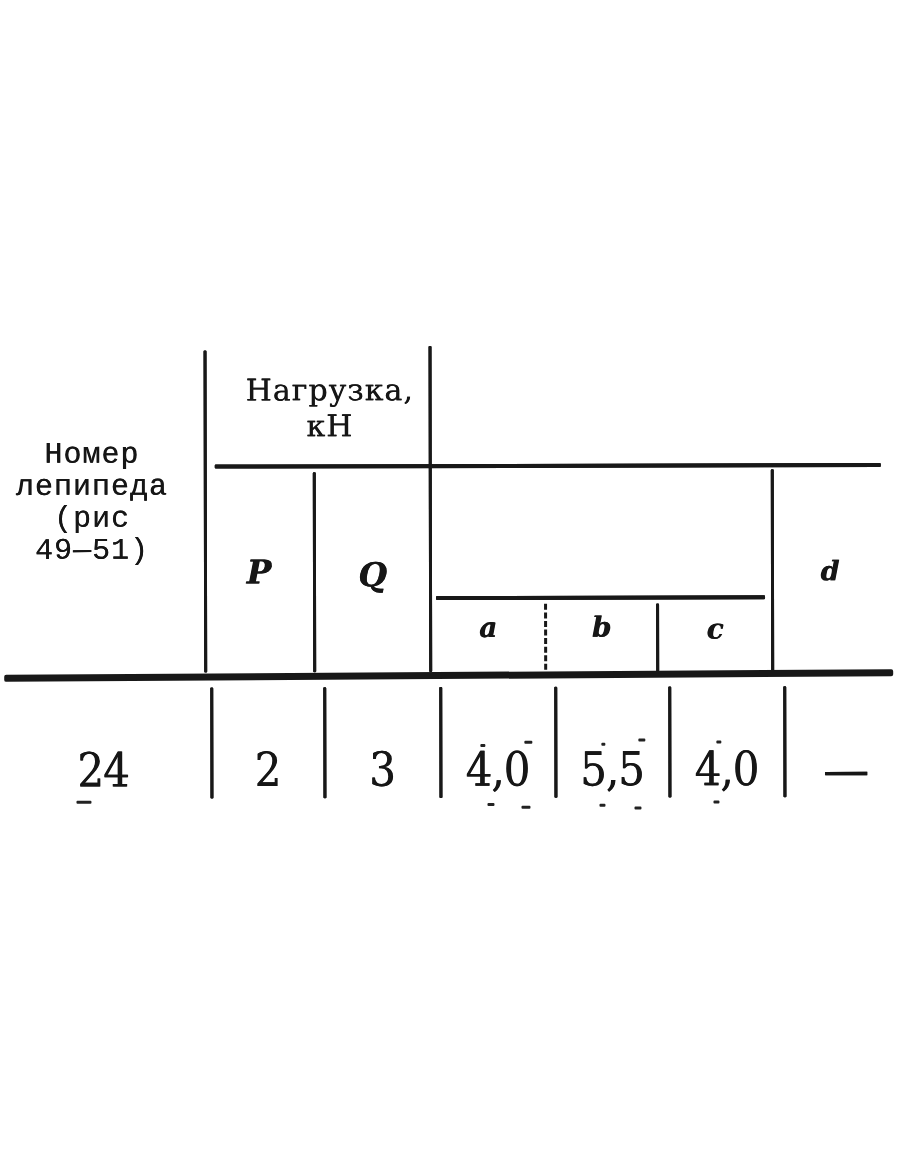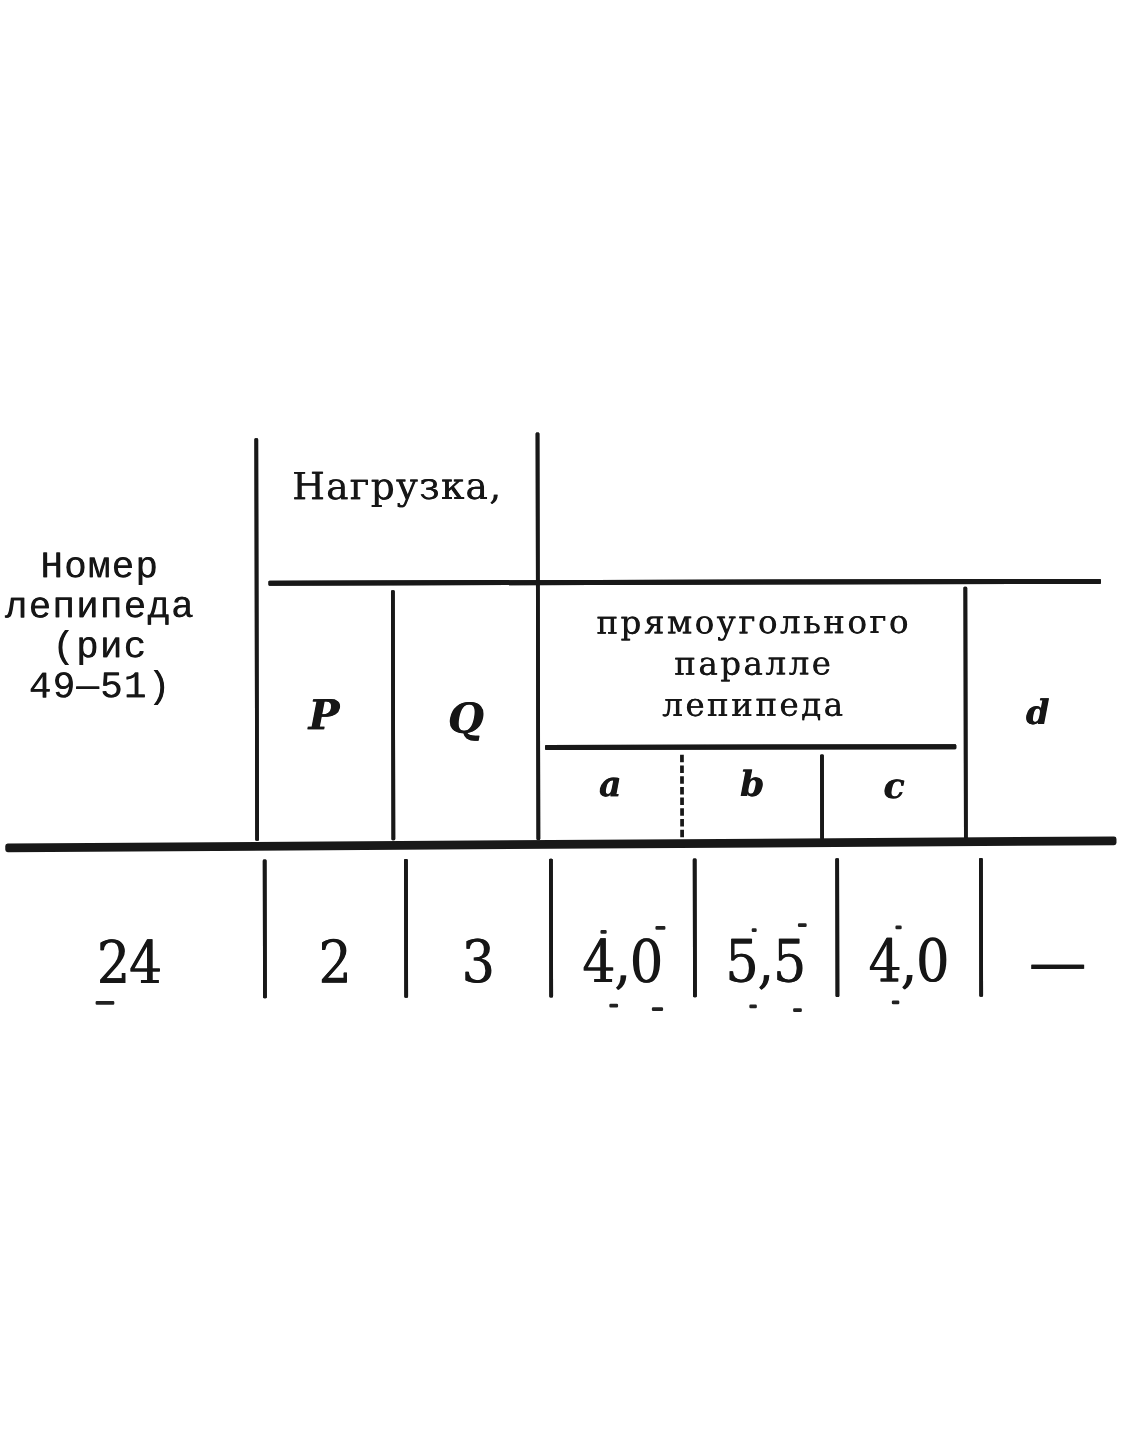--- a/index.html
+++ b/index.html
@@ -25,21 +25,21 @@
     border-left: 3px dashed #181818;
   }
   .thick { height: 7px; transform: rotate(-0.25deg); border-radius: 2px; }
   
   .txt {
     position: absolute;
     text-align: center;
     white-space: nowrap;
     text-shadow: 0.4px 0 0 currentColor;
   }
-  .hdr { font-size: 30px; letter-spacing: 1px; line-height: 32px; }
+  .hdr { font-size: 30px; letter-spacing: 1px; line-height: 32px; padding-left: 12px; }
   .stack div { white-space: nowrap; }
   .loadhdr { line-height: 36px; }
   .ppd { font-size: 26px; letter-spacing: 2px; line-height: 33px; }
   .sym { font-style: italic; font-weight: bold; }
   .sym-p, .sym-q { font-size: 33px; }
   .sym-abc { font-size: 28px; }
   .sym-d { font-size: 27px; font-weight: bold; }
   .cell {
     position: absolute;
     top: 738px; height: 64px; line-height: 64px;
@@ -75,28 +75,24 @@
 
     <div class="txt hdr stack" style="left:0px; top:438px; width:160px;font-family:Liberation Mono, monospace;">
       <div>Номер</div>
       <div>лепипеда</div>
       <div>(рис</div>
       <div>49—51)</div>
     </div>
 
     <div class="txt hdr stack loadhdr" style="left:207px; top:372px; width:222px;">
       <div>Нагрузка,</div>
+      <div>кН</div>
     </div>
 
 
-    <div class="txt ppd stack" style="left:436px; top:483px; width:334px;">
-      <div>прямоугольного</div>
-      <div>паралле</div>
-      <div>лепипеда</div>
-    </div>
 
     <div class="txt sym sym-p" style="left:205px; top:552px; width:108px;">P</div>
     <div class="txt sym sym-q" style="left:316px; top:555px; width:113px;">Q</div>
     <div class="txt sym sym-abc" style="left:432px; top:611px; width:112px;">a</div>
     <div class="txt sym sym-abc" style="left:547px; top:611px; width:109px;">b</div>
     <div class="txt sym sym-abc" style="left:659px; top:613px; width:112px;">c</div>
     <div class="txt sym sym-d" style="left:774px; top:556px; width:112px;">d</div>
 
     <div class="cell" style="left:0px; width:205px;">24</div>
     <div class="cell" style="left:211px; width:112px;">2</div>

